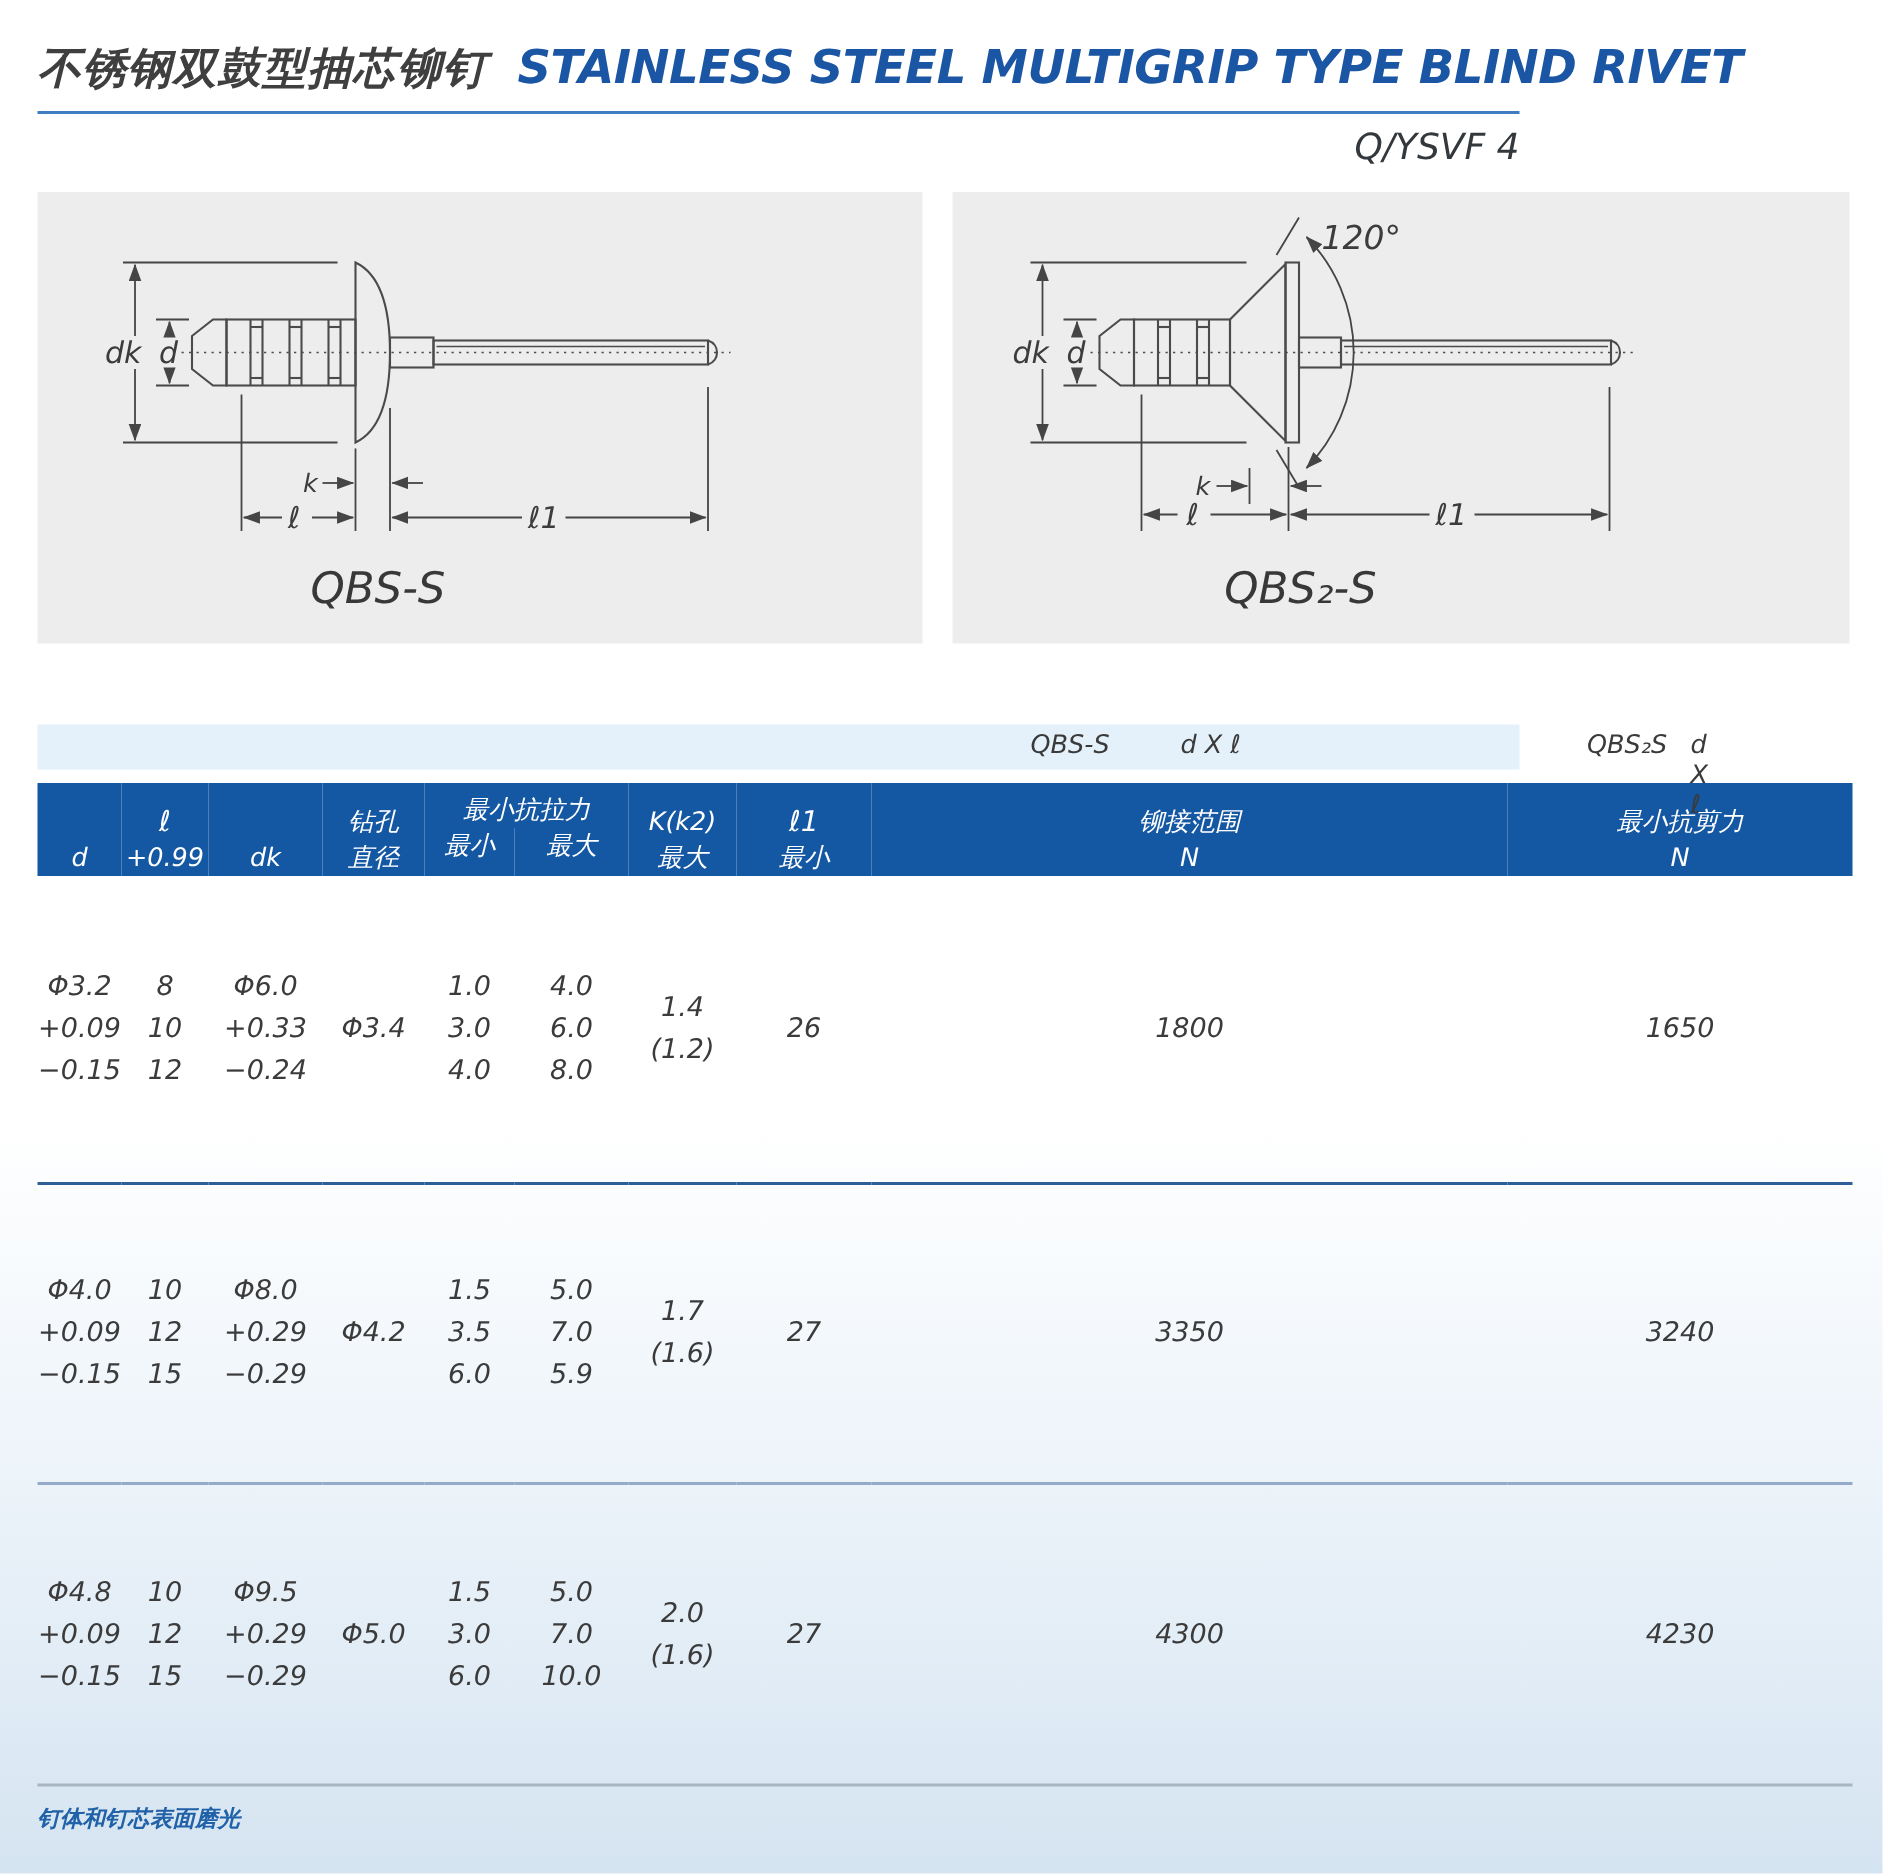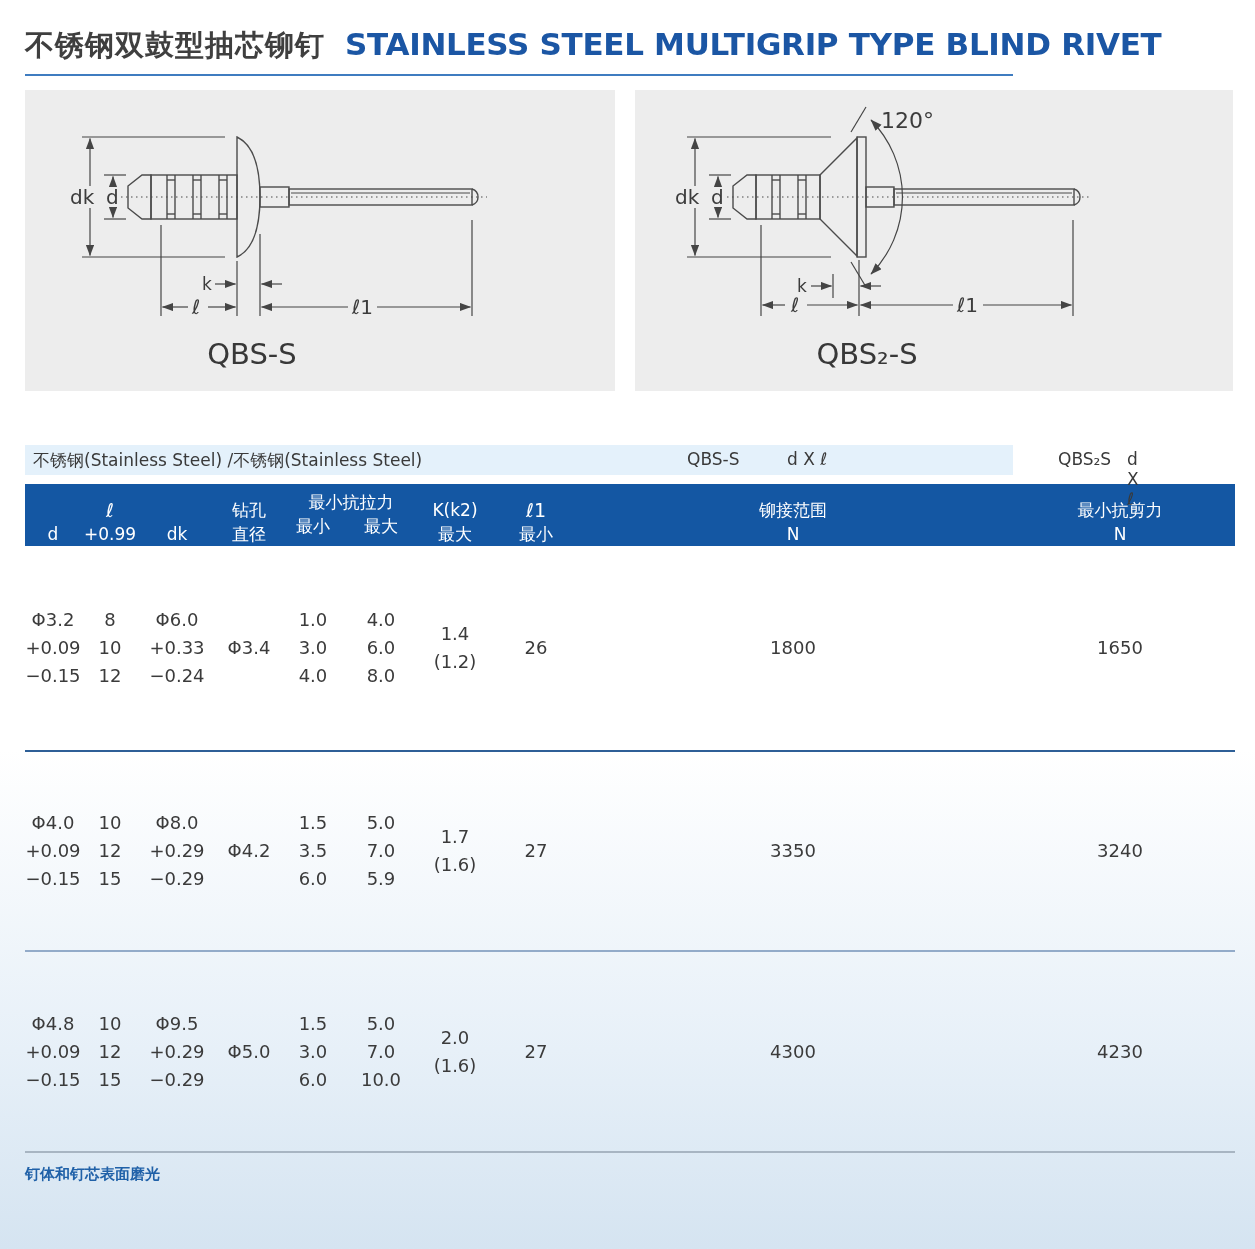--- a/index.html
+++ b/index.html
@@ -2,21 +2,21 @@
 <html><head>
 <meta charset="utf-8">
 <style>
   html,body{margin:0;padding:0;}
   body{
     width:1255px;height:1249px;
     background:linear-gradient(180deg,#ffffff 0%,#ffffff 60%,#e7f0f8 84%,#d5e4f1 100%);
     font-family:"DejaVu Sans","Liberation Sans",sans-serif;
     color:#3a3a3a;
   }
-  .page{box-sizing:border-box;width:1033px;height:1249px;padding:0 20px 0 25px;position:relative;}
+  .page{box-sizing:border-box;width:1033px;height:1249px;padding:0 20px 0 25px;position:relative;font-style:italic;}
 
   
   .title-row{display:flex;align-items:baseline;gap:20px;padding-top:26px;white-space:nowrap;}
   .title-cn{font-size:29px;font-weight:bold;color:#3f3f3f;letter-spacing:1px;}
   .title-en{font-size:31px;font-weight:bold;color:#1b56a4;letter-spacing:-0.3px;text-align:center;}
   .title-rule{height:2px;background:#3f7cc0;margin-top:8px;}
   .standard{text-align:right;font-size:24px;color:#33383d;margin-top:8px;height:30px;}
 
   
   .diagrams{display:flex;gap:20px;margin-top:14px;}
@@ -51,20 +51,21 @@
 </head>
 <body>
 
 <div class="page">
 
   <div class="title-row">
     <span class="title-cn">不锈钢双鼓型抽芯铆钉</span>
     <span class="title-en">STAINLESS STEEL MULTIGRIP TYPE BLIND RIVET</span>
   </div>
   <div class="title-rule"></div>
+  <div class="standard">Q/YSVF 4</div>
 
   <div class="diagrams">
 
     <div class="panel">
       <svg width="590" height="297" viewBox="0 0 590 297">
         <defs>
           <marker id="arrA" orient="auto-start-reverse" markerWidth="10" markerHeight="8" refX="9" refY="3.5">
             <path d="M0,0 L9.5,3.5 L0,7 Z" fill="#454545"></path>
           </marker>
         </defs>
@@ -181,21 +182,20 @@
           <text x="162" y="202" font-size="17">k</text>
           <text x="156" y="222">ℓ</text>
           <text x="322" y="222">ℓ1</text>
           <text x="232" y="274" font-size="29" text-anchor="middle" fill="#383838">QBS₂-S</text>
         </g>
       </svg>
     </div>
   </div>
 
   <div class="band">
-    <span class="mat">不锈钢(Stainless Steel) /不锈钢(Stainless Steel)</span>
     <span class="spec1n">QBS-S</span>
     <span class="spec1v">d X ℓ</span>
     <span class="spec2n">QBS₂S</span>
     <span class="spec2v">d X ℓ</span>
   </div>
 
   <table>
     <colgroup>
       <col style="width:56px">
         <col style="width:58px">

